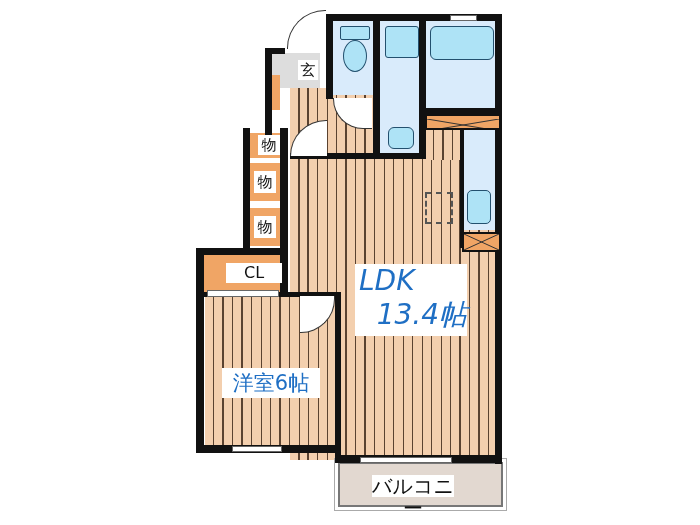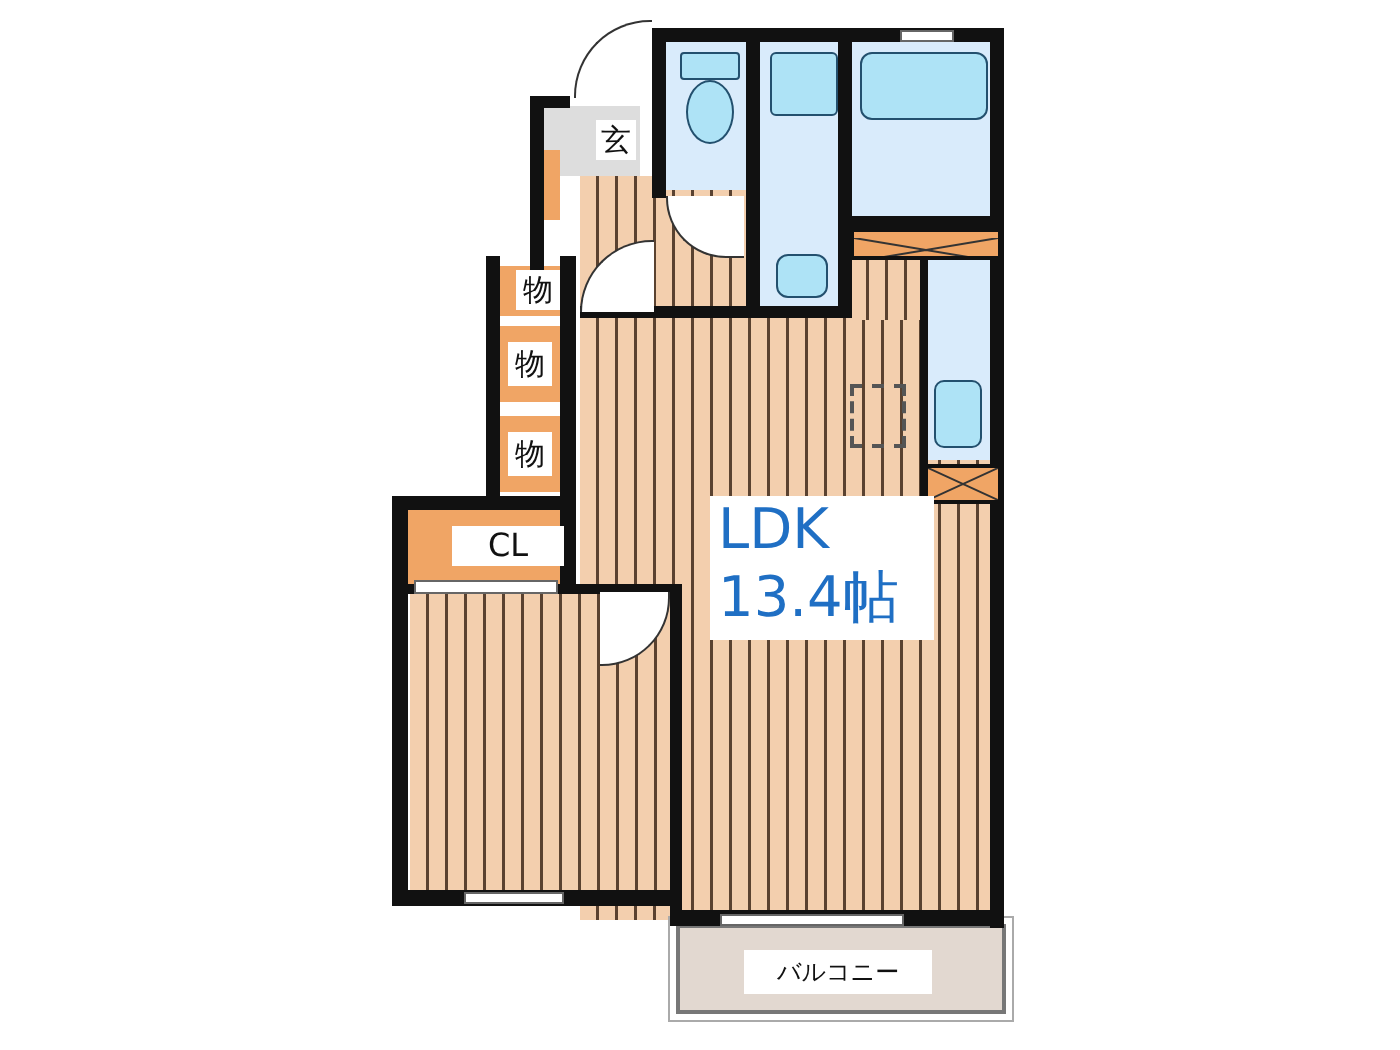--- a/index.html
+++ b/index.html
@@ -89,20 +89,21 @@
   <div class="win" style="left:360px;top:457px;width:90px;height:4px;"></div>
   <div class="win" style="left:450px;top:15px;width:25px;height:4px;"></div>
   <div class="win" style="left:207px;top:290px;width:70px;height:5px;"></div>
 
   <div class="label" style="left:298px;top:60px;width:20px;height:20px;font-size:15px;line-height:20px;">玄</div>
   <div class="label" style="left:258px;top:135px;width:22px;height:20px;font-size:15px;line-height:20px;">物</div>
   <div class="label" style="left:254px;top:171px;width:22px;height:22px;font-size:15px;line-height:22px;">物</div>
   <div class="label" style="left:254px;top:216px;width:22px;height:22px;font-size:15px;line-height:22px;">物</div>
   <div class="label" style="left:226px;top:263px;width:56px;height:20px;font-size:16px;line-height:20px;">CL</div>
 
-  <div class="blue-label" style="left:355px;top:248px;width:108px;height:72px;padding-left:4px;">
+  <div class="blue-label" style="left:355px;top:264px;width:108px;height:72px;padding-left:4px;font-style:italic;">
     <div style="font-size:28px;line-height:34px;">LDK</div>
-    <div style="font-size:28px;line-height:34px;">13.4帖</div>
+    <div style="font-size:28px;line-height:34px;text-align:right;">13.4帖</div>
   </div>
 
+  <div class="blue-label" style="left:222px;top:368px;width:98px;height:30px;font-size:21px;line-height:30px;text-align:center;">洋室6帖</div>
 
-  <div class="label" style="left:372px;top:475px;width:94px;height:22px;font-size:12px;line-height:22px;">バルコニー</div>
+  <div class="label" style="left:372px;top:475px;width:82px;height:22px;font-size:20px;line-height:22px;">バルコニー</div>
 </div>
 
 </body></html>

